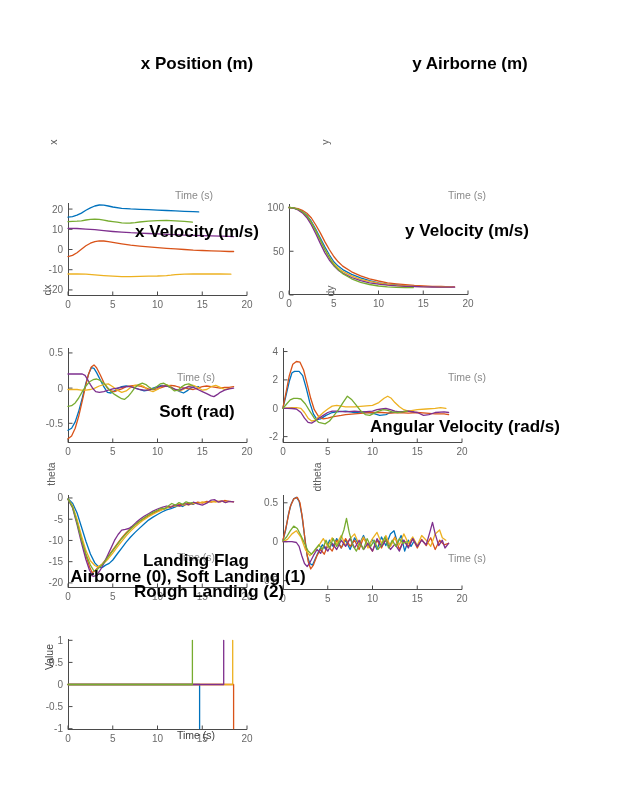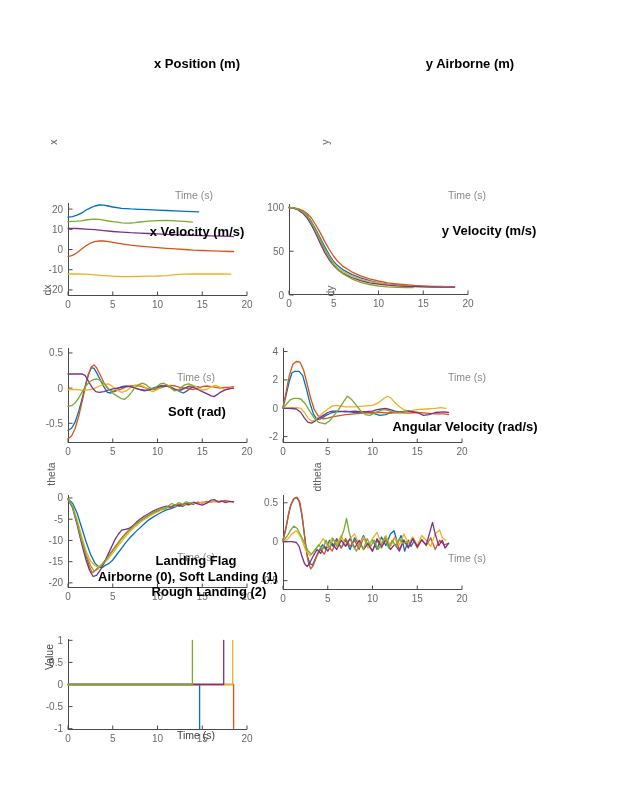--- a/index.html
+++ b/index.html
@@ -7,21 +7,21 @@
     position:relative;width:640px;height:800px;background:#ffffff;overflow:hidden;
     font-family:"Liberation Sans", sans-serif;
   }
   .plot{position:absolute;}
   .plot svg{overflow:visible;display:block;}
   .lbl{
     position:absolute;transform:translate(-50%,-50%);
     font-size:10.5px;color:#8a8a8a;white-space:nowrap;line-height:1;
   }
   .lbl.rot{transform:translate(-50%,-50%) rotate(-90deg);color:#5f5f5f;}
-  .lbl.title{font-weight:bold;font-size:13px;color:#000;}
+  .lbl.title{font-weight:bold;font-size:17px;color:#000;}
   .lbl.dark{color:#3f3f3f;}
 </style>
 </head>
 <body>
 
 <div id="figure">
 
   <div class="plot" style="left:68px;top:203px;width:179px;height:93px;">
       <svg width="179" height="93">
         <g>
@@ -241,21 +241,21 @@
     </div>
 
   <div class="lbl title" style="left:197px;top:63px;">x Position (m)</div>
   <div class="lbl title" style="left:470px;top:63px;">y Airborne (m)</div>
   <div class="lbl rot" style="left:53px;top:142px;">x</div>
   <div class="lbl rot" style="left:325px;top:142px;">y</div>
   <div class="lbl" style="left:194px;top:195px;">Time (s)</div>
   <div class="lbl" style="left:467px;top:195px;">Time (s)</div>
 
   <div class="lbl title" style="left:197px;top:231px;">x Velocity (m/s)</div>
-  <div class="lbl title" style="left:467px;top:230px;margin-left:22px;">y Velocity (m/s)</div>
+  <div class="lbl title" style="left:467px;top:230px;">y Velocity (m/s)</div>
   <div class="lbl rot" style="left:47px;top:290px;">dx</div>
   <div class="lbl rot" style="left:330px;top:291px;">dy</div>
   <div class="lbl" style="left:196px;top:377px;">Time (s)</div>
   <div class="lbl" style="left:467px;top:377px;">Time (s)</div>
 
   <div class="lbl title" style="left:197px;top:411px;">Soft (rad)</div>
   <div class="lbl title" style="left:465px;top:426px;">Angular Velocity (rad/s)</div>
 
   <div class="lbl rot" style="left:51px;top:474px;">theta</div>
   <div class="lbl rot" style="left:317px;top:477px;">dtheta</div>

